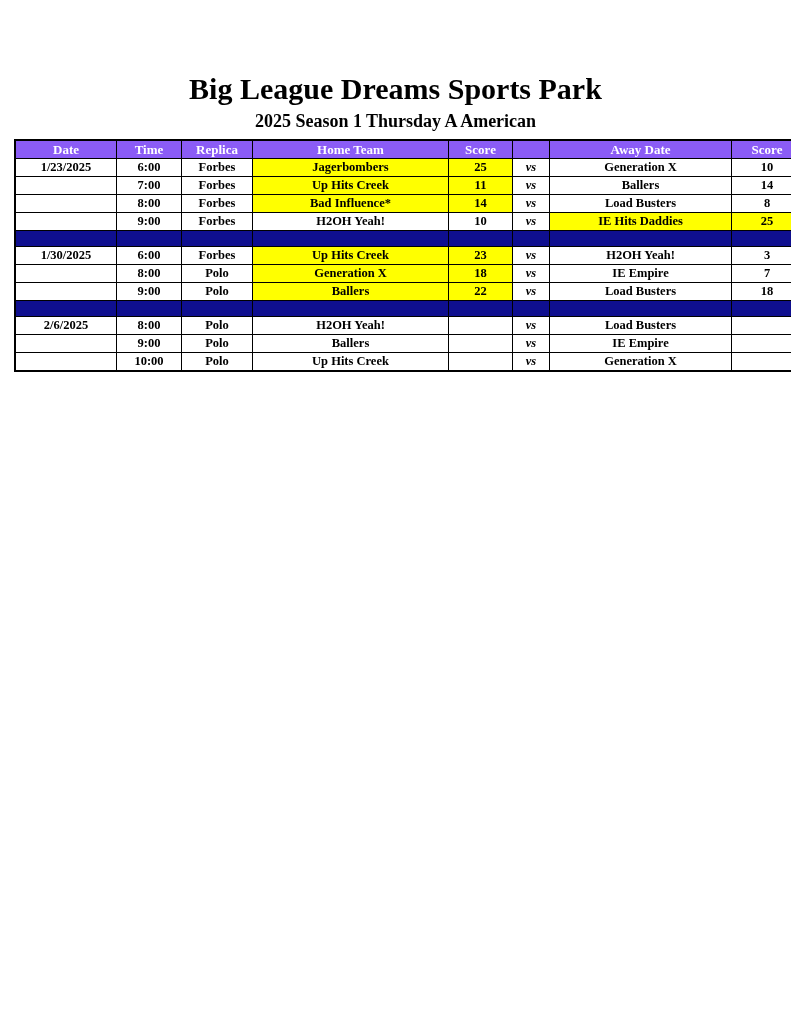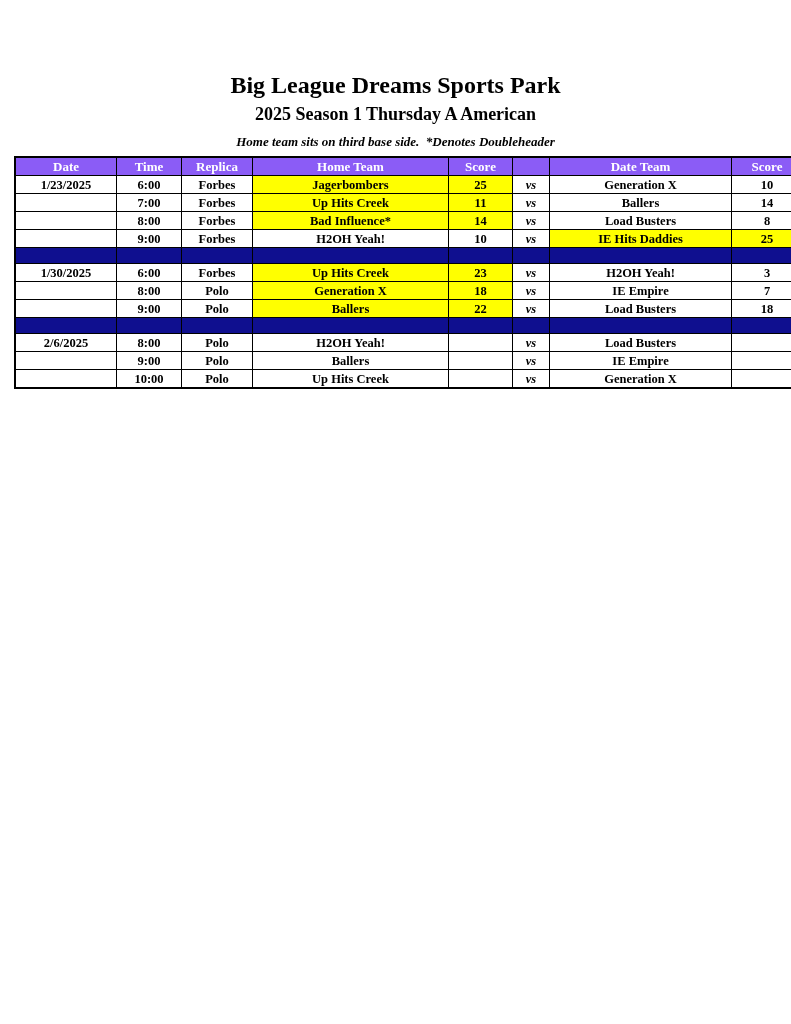--- a/index.html
+++ b/index.html
@@ -12,21 +12,21 @@
     width: 791px;
     height: 1024px;
     background: #ffffff;
     overflow: hidden;
     font-family: "Liberation Serif", "DejaVu Serif", serif;
     color: #000000;
   }
   .page-title {
     margin: 72px 0 0 0;
     text-align: center;
-    font-size: 24px;
+    font-size: 30px;
     font-weight: bold;
     line-height: 1.1;
   }
   .page-subtitle {
     margin: 7px 0 0 0;
     text-align: center;
     font-size: 18px;
     font-weight: bold;
     line-height: 1.1;
   }
@@ -84,32 +84,31 @@
   .col-vs         { width: 32px; }
   .col-away       { width: 177px; }
   .col-away-score { width: 66px; }
 </style>
 </head>
 <body>
 
 <div class="page">
   <h1 class="page-title">Big League Dreams Sports Park</h1>
   <h2 class="page-subtitle">2025 Season 1 Thursday A American</h2>
-  <p class="schedule-note">Home team sits on third base side.  *Denotes Doubleheader</p>
 
   <table class="schedule">
     <thead>
       <tr id="header-row">
           <th class="col-date">Date</th>
           <th class="col-time">Time</th>
           <th class="col-replica">Replica</th>
           <th class="col-home">Home Team</th>
           <th class="col-home-score">Score</th>
           <th class="col-vs"></th>
-          <th class="col-away">Date Team</th>
+          <th class="col-away">Away Date</th>
           <th class="col-away-score">Score</th>
         </tr>
     </thead>
     <tbody id="table-body">
         <tr>
           <td class="col-date">1/23/2025</td>
           <td class="col-time">6:00</td>
           <td class="col-replica">Forbes</td>
           <td class="col-home hl">Jagerbombers</td>
           <td class="col-home-score hl">25</td>

